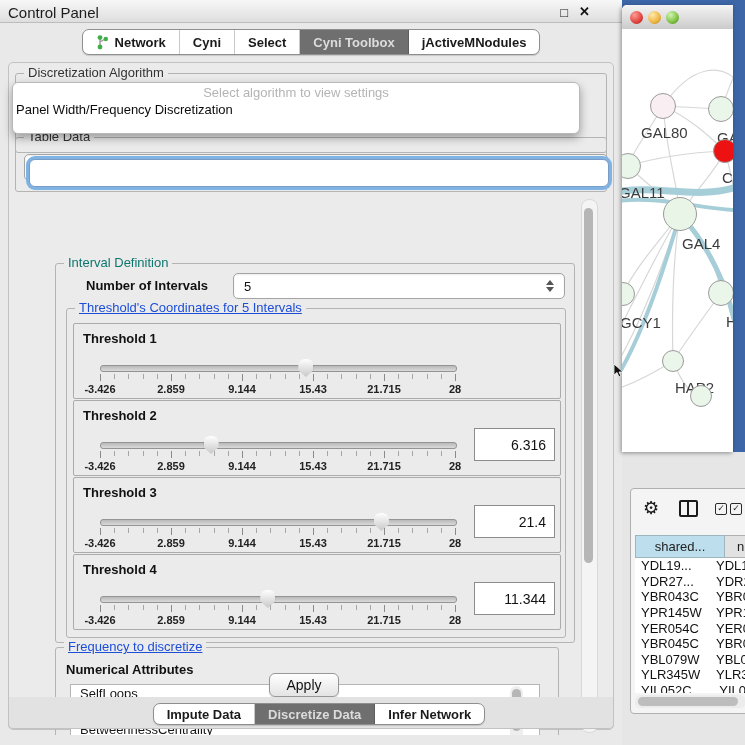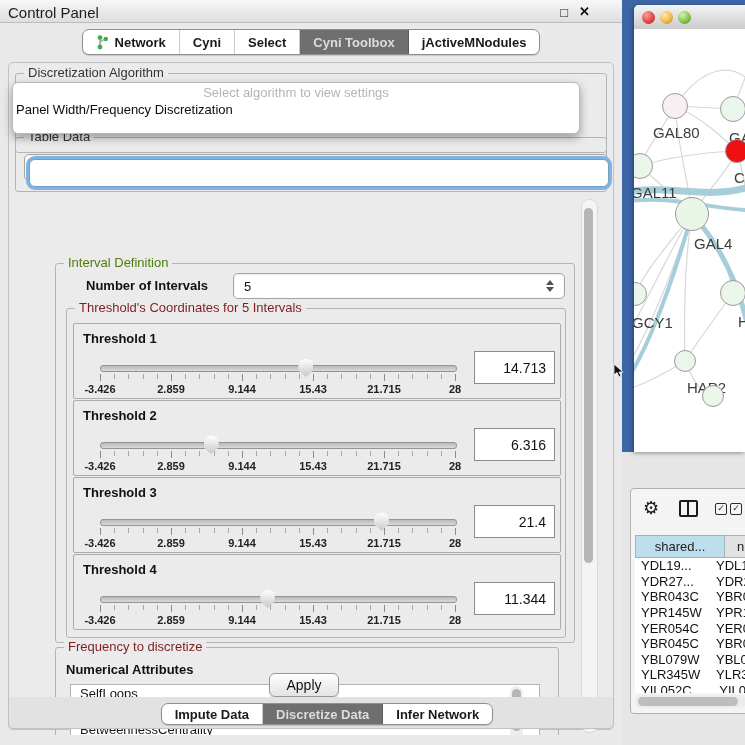--- a/index.html
+++ b/index.html
@@ -25,22 +25,22 @@
   .seg-item.sel{background:#6f6f6f;color:#dcdcdc;border-right-color:#5e5e5e;}
   .top-tabbar{left:0;top:22px;width:622px;height:40px;display:flex;justify-content:center;align-items:center;}
   .net-ic{width:13px;height:15px;margin-right:6px;}
 
   
   .panel{left:8px;top:62px;width:604px;height:666px;background:#ebebeb;border:1px solid #c2c2c2;
          border-radius:5px;}
   .grp{position:absolute;border:1px solid #b4b4b4;border-radius:3px;}
   .grp-label{position:absolute;top:-9px;left:8px;background:#ebebeb;padding:0 4px;font-size:13px;color:#333;
              white-space:nowrap;}
-  .grp-label.green{color:#4d7c0f;}
-  .grp-label.blue{color:#7f1d1d;}
+  .grp-label.green{color:#0f766e;}
+  .grp-label.blue{color:#1d4ed8;text-decoration:underline;}
 
   .combo{position:absolute;background:#fff;border:1px solid #a4a4a4;border-radius:5px;
          font-size:13px;color:#111;display:flex;align-items:center;padding-left:10px;
          box-shadow:inset 0 1px 2px rgba(0,0,0,.08);}
   .spin{position:absolute;right:9px;top:50%;transform:translateY(-50%);width:9px;height:12px;}
   .spin .up{position:absolute;left:0;top:0;width:0;height:0;border-left:4.5px solid transparent;
             border-right:4.5px solid transparent;border-bottom:5px solid #555;}
   .spin .dn{position:absolute;left:0;bottom:0;width:0;height:0;border-left:4.5px solid transparent;
             border-right:4.5px solid transparent;border-top:5px solid #555;}
 
@@ -85,26 +85,26 @@
   .vthumb{position:absolute;left:2px;width:9px;background:#b6b6b6;border-radius:6px;cursor:pointer;}
   .hscroll-track{position:absolute;background:#ececec;border-radius:6px;}
   .hthumb{position:absolute;top:2px;height:9px;background:#bdbdbd;border-radius:6px;cursor:pointer;}
 
   .btn{position:absolute;background:linear-gradient(#ffffff,#e3e3e3);border:1px solid #979797;
        border-radius:6px;font-size:14px;color:#111;display:flex;align-items:center;justify-content:center;
        box-shadow:0 1px 1px rgba(0,0,0,.15);cursor:pointer;}
 
   .panel-bottom-strip{left:8px;top:697px;width:604px;height:31px;background:#e2e2e2;
                       border:1px solid #c2c2c2;border-top:none;border-radius:0 0 5px 5px;}
-  .bottom-tabbar{left:16px;top:703px;width:622px;display:flex;justify-content:center;text-align:right;}
+  .bottom-tabbar{left:8px;top:703px;width:622px;display:flex;justify-content:center;text-align:right;}
 
   
   .right{left:622px;top:0;width:123px;height:745px;background:#e6e6e6;}
   .desktop{position:absolute;left:0;top:0;width:123px;height:452px;background:#3d66a8;}
-  .net-window{position:absolute;left:12px;top:5px;width:111px;height:447px;background:#fff;
+  .net-window{position:absolute;left:0;top:5px;width:111px;height:447px;background:#fff;
               border-radius:5px 0 0 0;box-shadow:-1px 1px 4px rgba(0,0,0,.4);overflow:hidden;}
   .net-titlebar{position:absolute;left:0;top:0;width:111px;height:24px;
                 background:linear-gradient(#f4f4f4,#cbcbcb);border-bottom:1px solid #9a9a9a;}
   .light{position:absolute;top:5.5px;width:13px;height:13px;border-radius:50%;cursor:pointer;}
   .light.red{left:8px;background:radial-gradient(circle at 35% 30%,#ff9d98,#e0433d 60%,#9c1f1b);}
   .light.yellow{left:26px;background:radial-gradient(circle at 35% 30%,#ffe9ae,#eeb53f 60%,#a8751a);}
   .light.green{left:44px;background:radial-gradient(circle at 35% 30%,#d2f4b2,#7dc142 60%,#44761c);}
   .canvas{position:absolute;left:0;top:24px;width:111px;height:394px;background:#fff;overflow:hidden;}
   .node{position:absolute;border-radius:50%;border:1px solid #9a9a9a;box-sizing:border-box;cursor:pointer;}
   .node-label{position:absolute;font-size:15px;color:#3c3c3c;white-space:nowrap;cursor:default;}
@@ -231,21 +231,20 @@
                   <div class="tk major" style="left: 100%;"></div>
                 </div>
                 <div class="tklabels">
                   <span class="tkl" style="left: 0%;">-3.426</span>
                   <span class="tkl" style="left: 20%;">2.859</span>
                   <span class="tkl" style="left: 40%;">9.144</span>
                   <span class="tkl" style="left: 60%;">15.43</span>
                   <span class="tkl" style="left: 80%;">21.715</span>
                   <span class="tkl" style="left: 100%;">28</span>
                 </div>
-                <div class="valbox">14.713</div>
               </div>
               <div class="thr-box" style="top: 91px;">
                 <div class="thr-label">Threshold 2</div>
                 <div class="track">
                   <div class="handle" style="left: 30.9998%;"></div>
                 </div>
                 <div class="ticks">
                   <div class="tk major" style="left: 0%;"></div>
                   <div class="tk minor" style="left: 4%;"></div>
                   <div class="tk minor" style="left: 8%;"></div>

